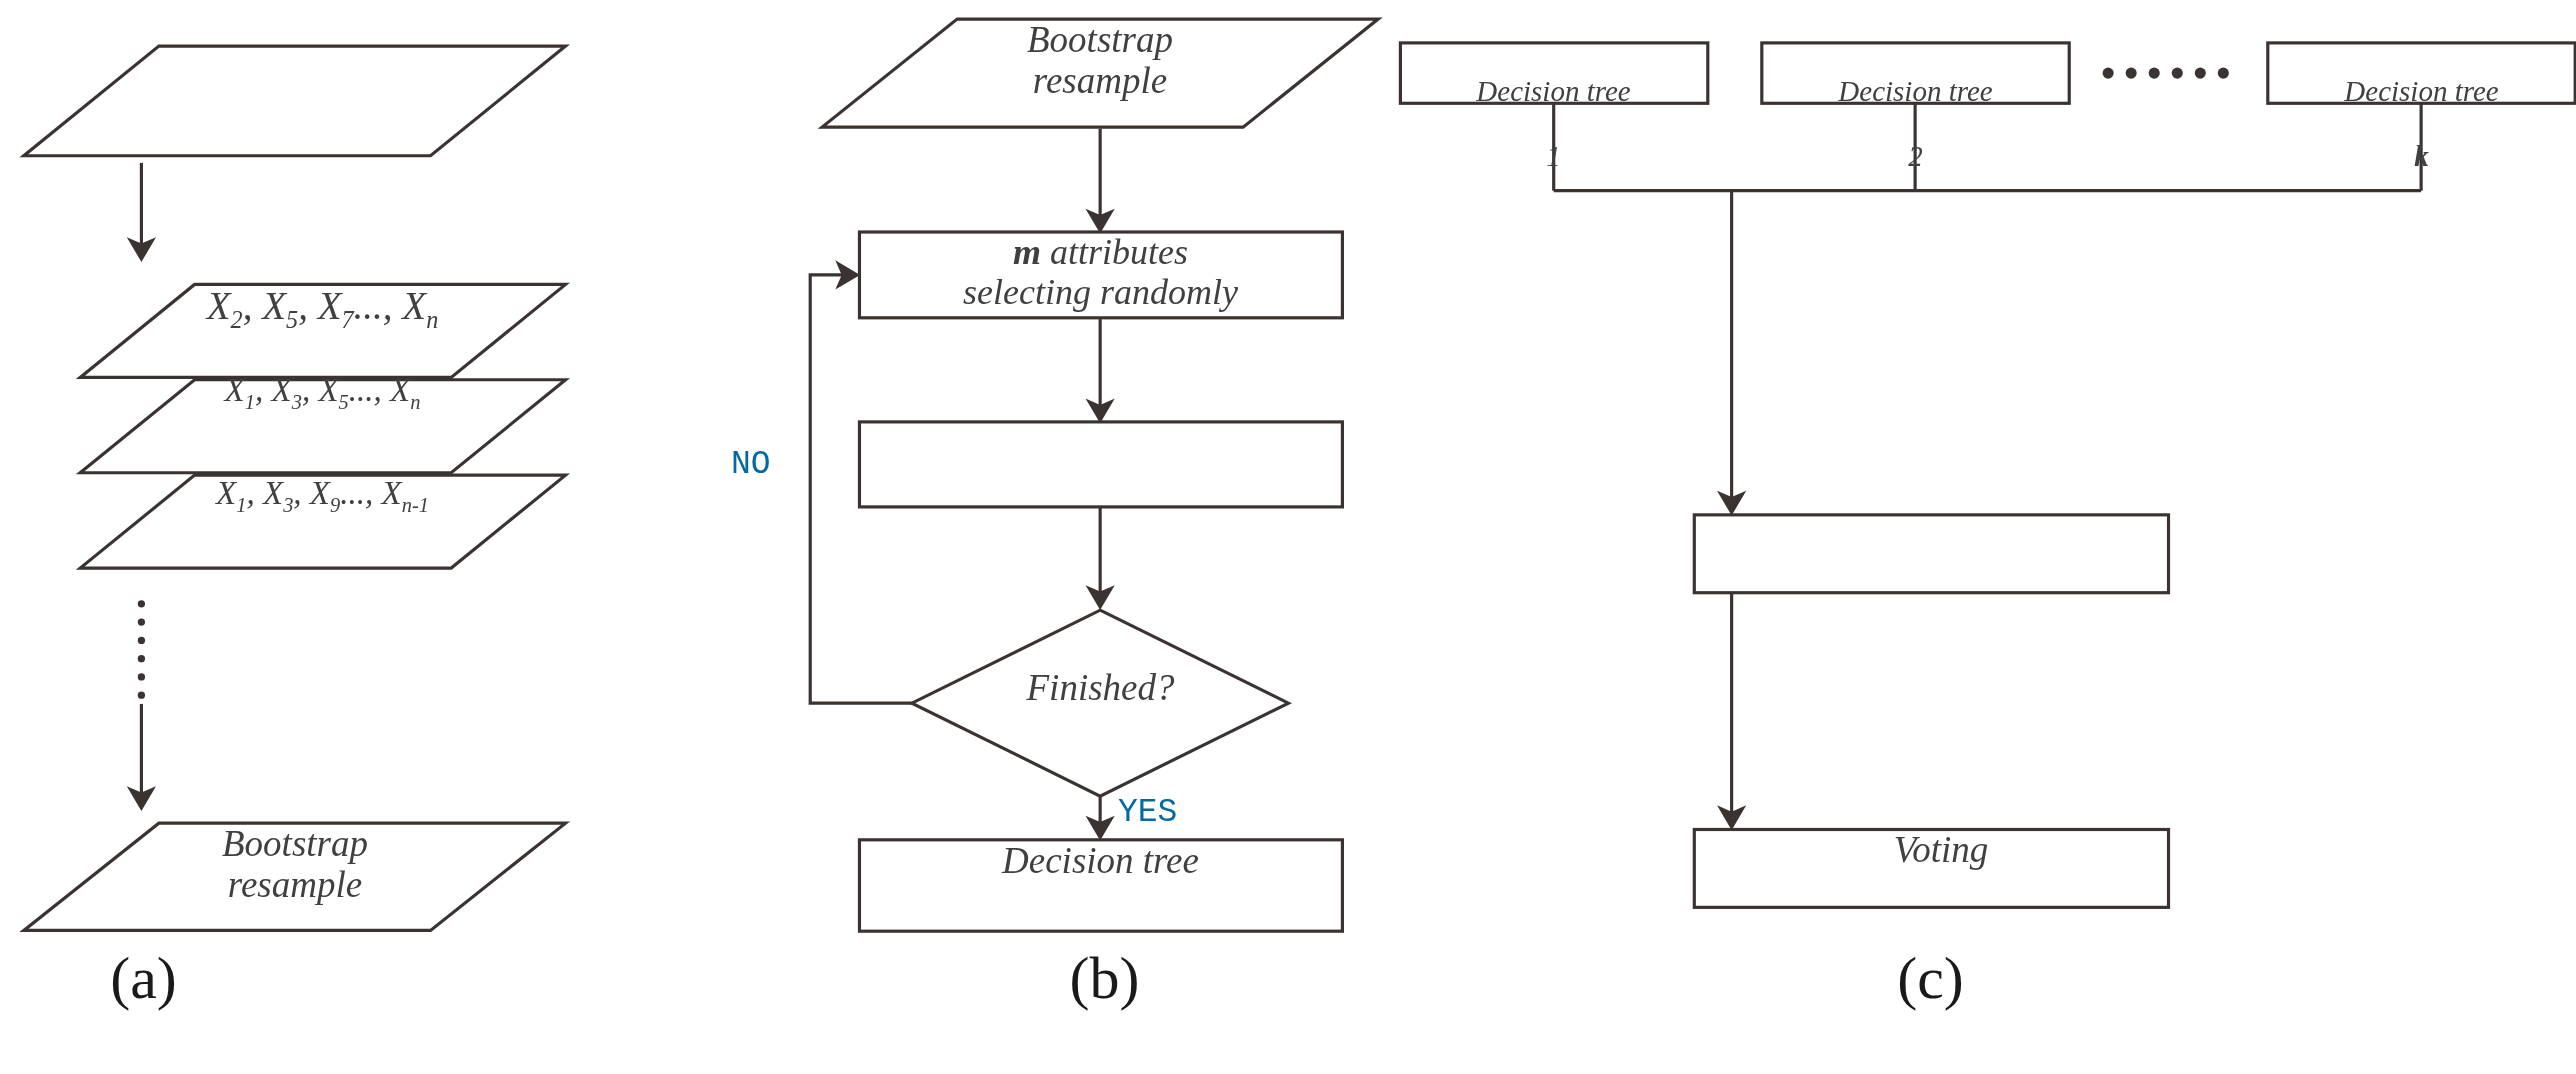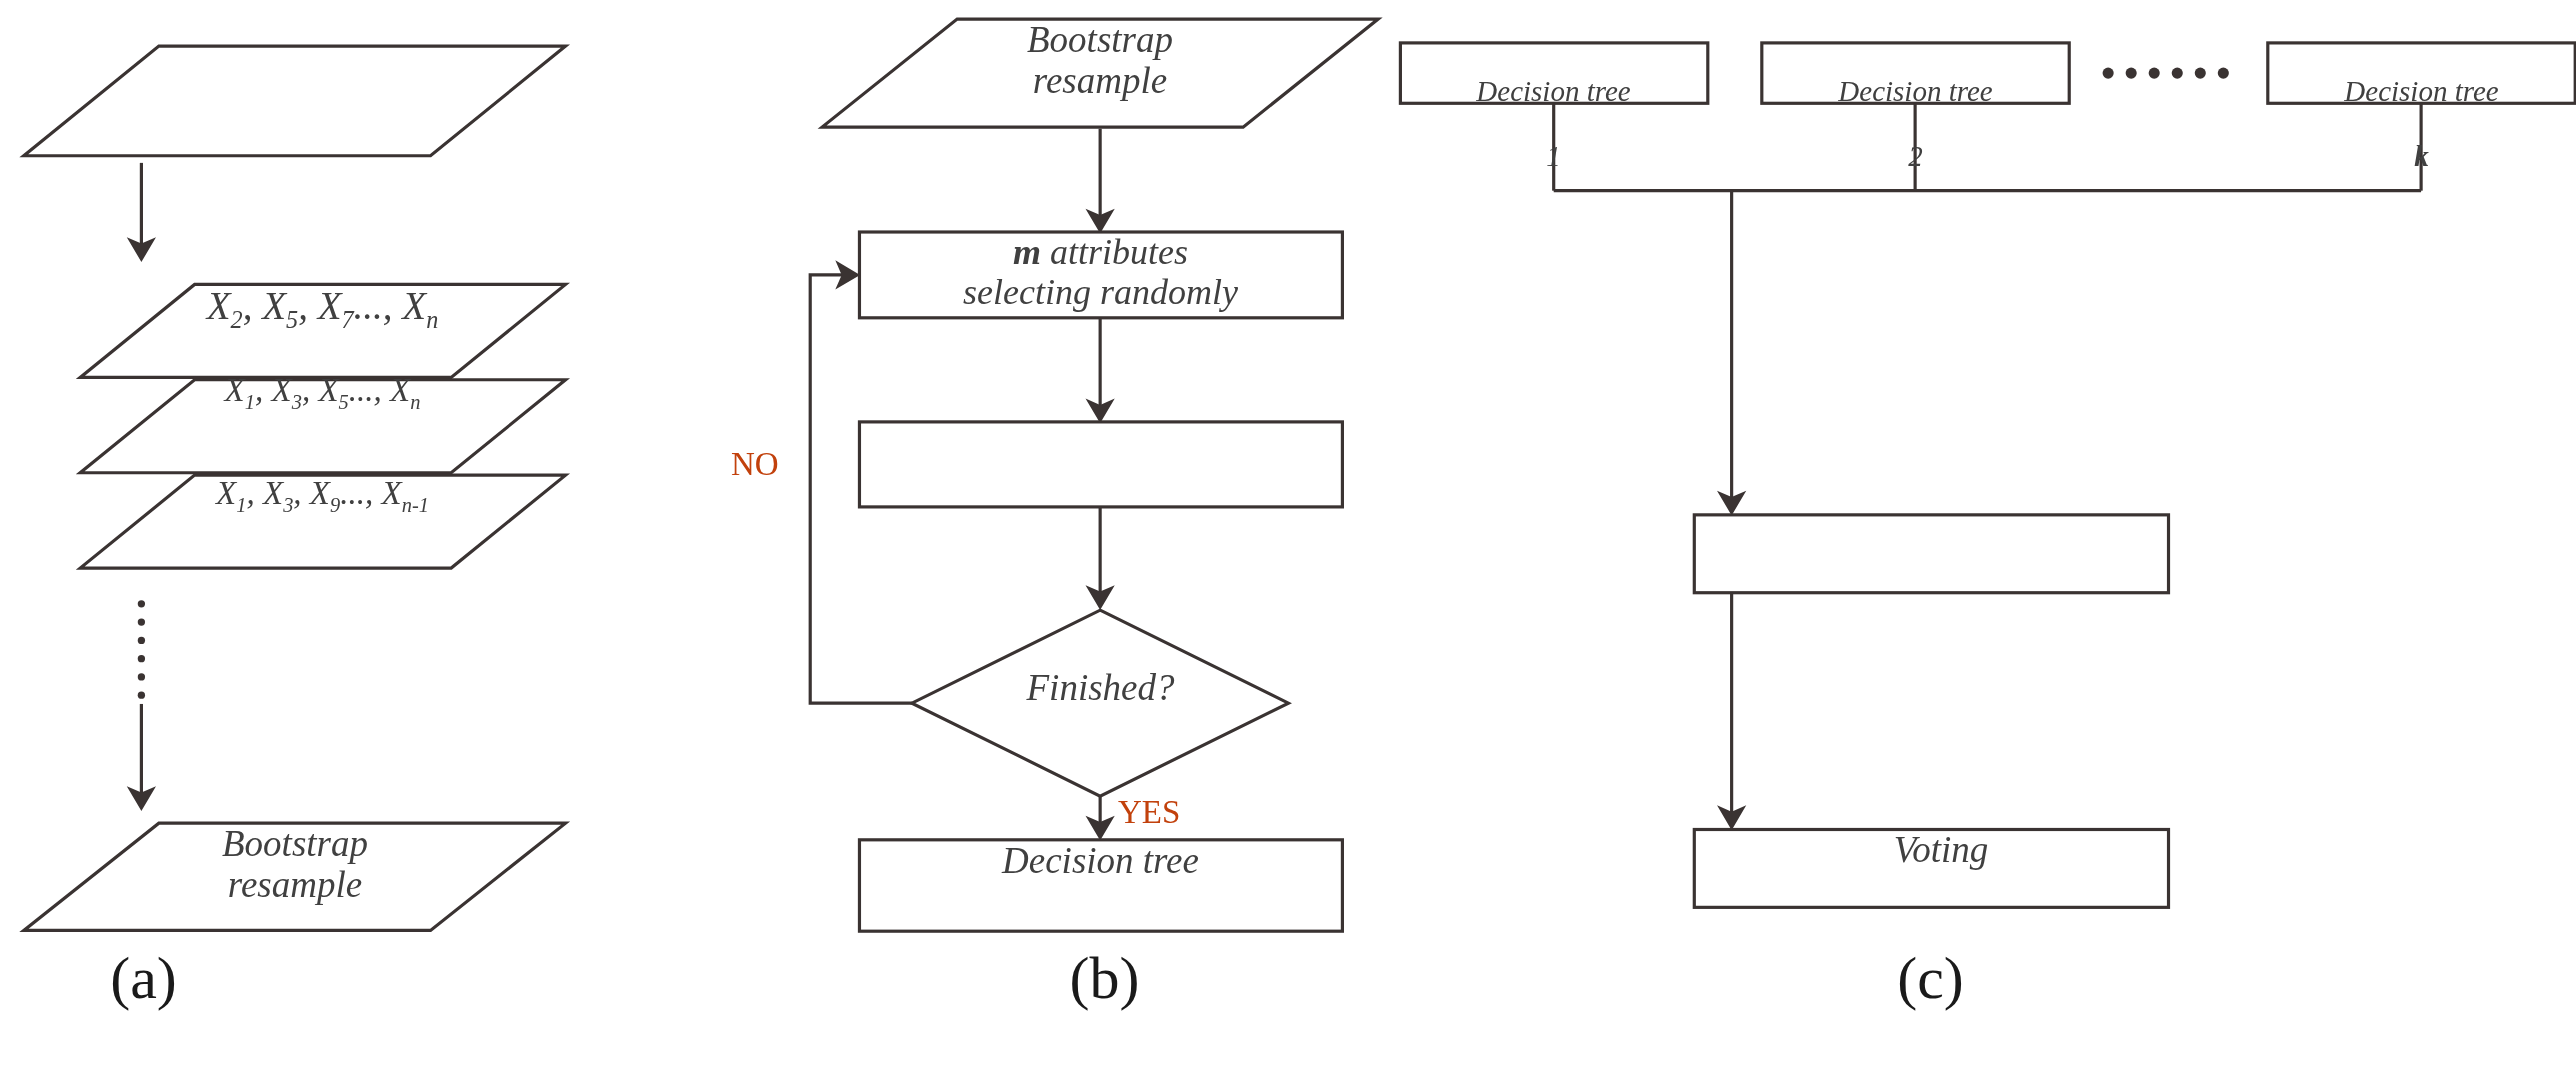--- a/index.html
+++ b/index.html
@@ -33,23 +33,23 @@
     text-align: center;
     font-family: Liberation Serif, serif;
     font-style: italic;
     color: #404040;
     line-height: 1.12;
     pointer-events: none;
     white-space: pre-line;
   }
   .edge-label {
     position: absolute;
-    font-family: Liberation Serif, serif;
+    font-family: Liberation Mono, monospace;
     font-style: normal;
-    color: #c2410c;
+    color: #0369a1;
     white-space: nowrap;
   }
   .panel-label {
     position: absolute;
     font-family: "Liberation Serif", serif;
     font-style: normal;
     color: #1a1a1a;
     text-align: center;
     white-space: nowrap;
   }

